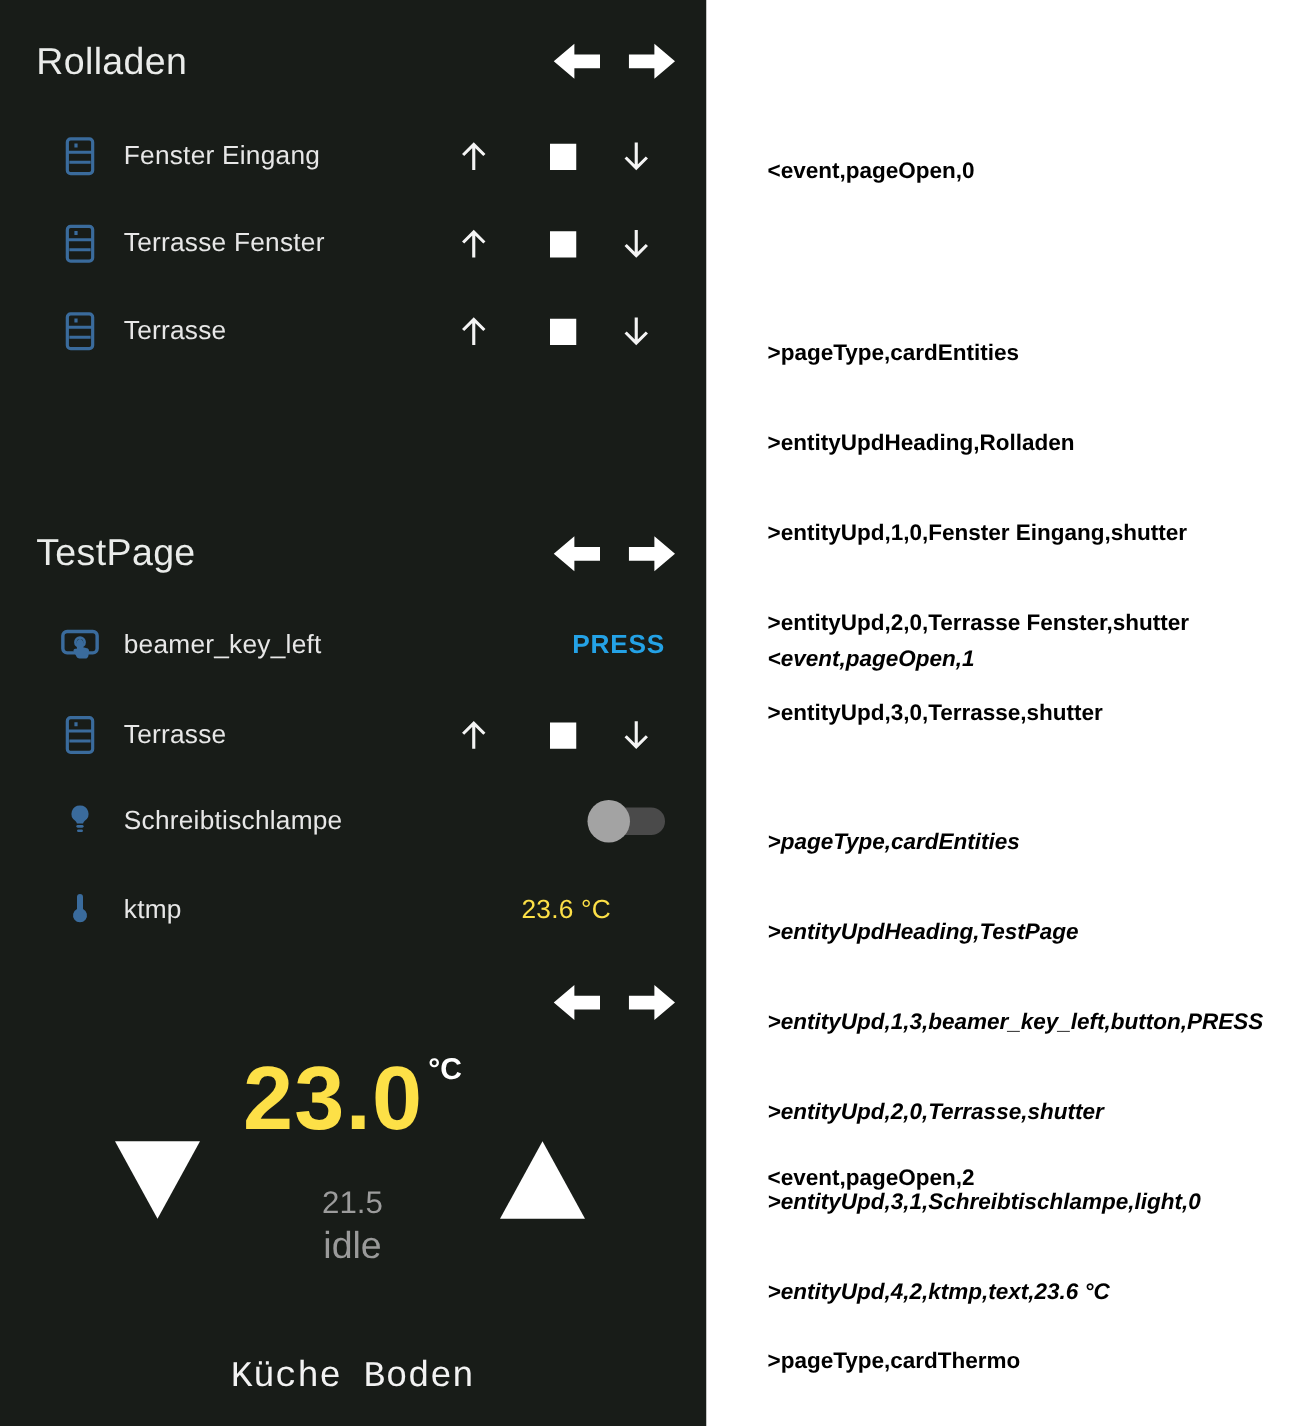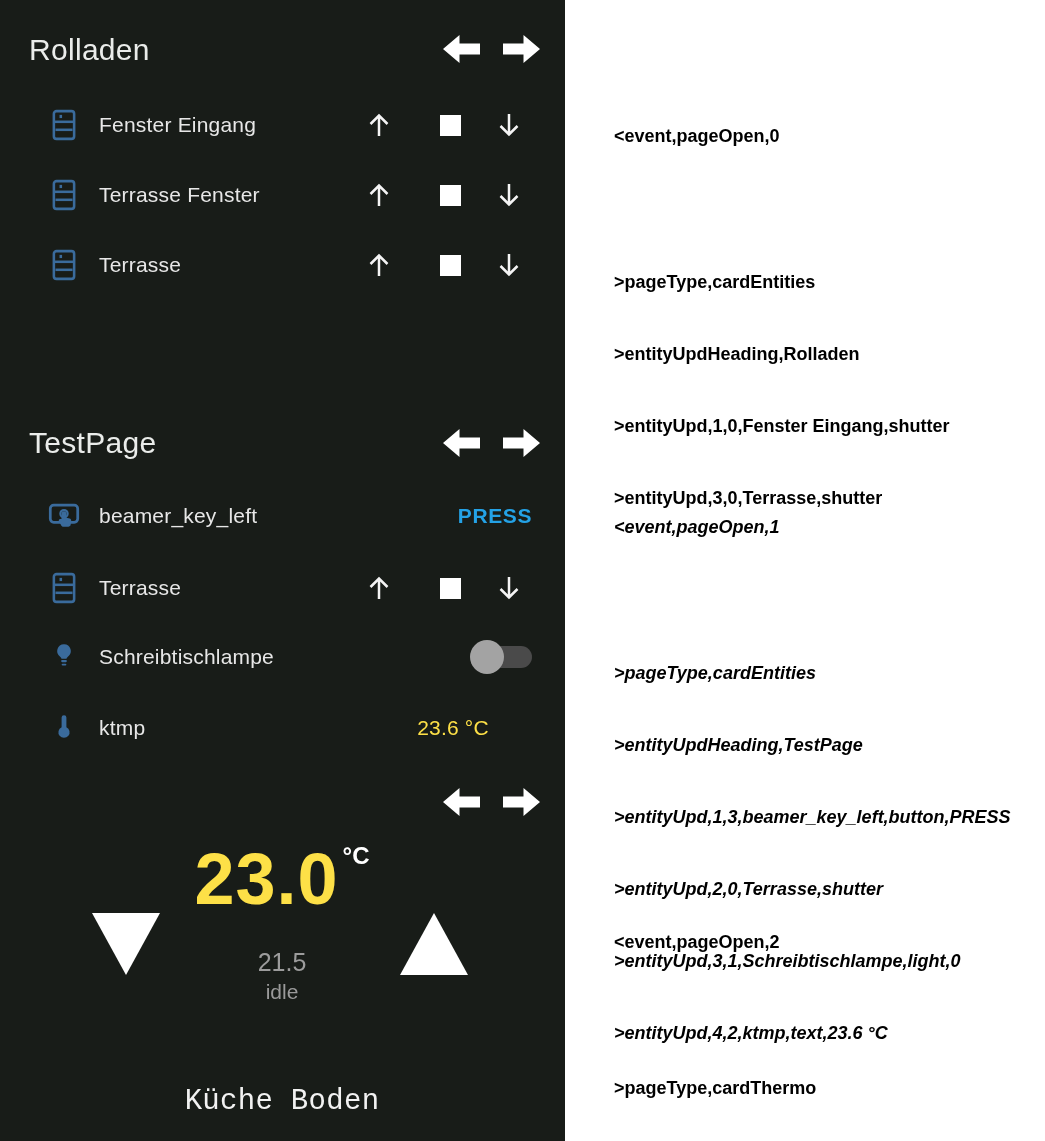--- a/index.html
+++ b/index.html
@@ -29,21 +29,21 @@
   .toggle-track{position:absolute;left:4px;top:7px;width:58px;height:22px;border-radius:11px;background:#4a4a4a;}
   .toggle-knob{position:absolute;left:0;top:1px;width:34px;height:34px;border-radius:50%;background:#a3a3a3;}
   
   .temp-wrap{position:absolute;left:92px;top:846px;width:380px;display:flex;justify-content:center;align-items:flex-start;}
   .temp-big{font-size:72px;line-height:66px;font-weight:700;color:#fde047;letter-spacing:1px;}
   .temp-unit{font-size:24px;line-height:24px;font-weight:700;color:#ffffff;margin-top:-2px;margin-left:4px;}
   .tri-btn{position:absolute;width:72px;height:66px;cursor:pointer;}
   .tri-down{left:90px;top:911px;}
   .tri-up{left:398px;top:911px;}
   .target-temp{position:absolute;left:132px;top:948px;width:300px;text-align:center;font-size:25px;color:#9c9c9c;}
-  .thermo-state{position:absolute;left:132px;top:980px;width:300px;text-align:center;font-size:21px;color:#9a9a9a;}
+  .thermo-state{position:absolute;left:132px;top:980px;width:300px;text-align:center;font-size:30px;color:#9a9a9a;}
   .thermo-name{position:absolute;left:102px;top:1085px;width:360px;text-align:center;font-size:29px;color:#f2f2f2;letter-spacing:.3px;font-family:Liberation Mono, monospace;}
   
   .log{position:absolute;left:614px;color:#000000;font-weight:700;font-size:18px;line-height:24px;white-space:pre;}
   .log-lines{margin-top:26px;}
   #log0{top:76px;}
   #log1{top:467px;font-style:italic;}
   #log2{top:882px;}
 </style>
 </head>
 <body>
@@ -242,20 +242,21 @@
   <div class="thermo-state">idle</div>
   <div class="thermo-name">Küche Boden</div>
 </div>
 
 <div class="log" id="log0">
   <div>&lt;event,pageOpen,0</div>
   <div class="log-lines">
     <div>&gt;pageType,cardEntities</div>
     <div>&gt;entityUpdHeading,Rolladen</div>
     <div>&gt;entityUpd,1,0,Fenster Eingang,shutter</div>
+    <div>&gt;entityUpd,2,0,Terrasse Fenster,shutter</div>
     <div>&gt;entityUpd,3,0,Terrasse,shutter</div>
   </div>
 </div>
 
 <div class="log" id="log1">
   <div>&lt;event,pageOpen,1</div>
   <div class="log-lines">
     <div>&gt;pageType,cardEntities</div>
     <div>&gt;entityUpdHeading,TestPage</div>
     <div>&gt;entityUpd,1,3,beamer_key_left,button,PRESS</div>

